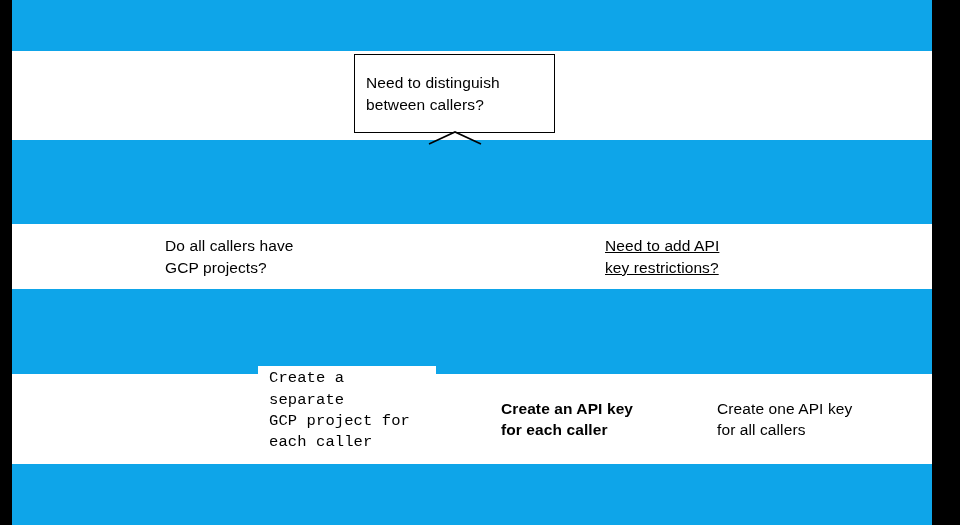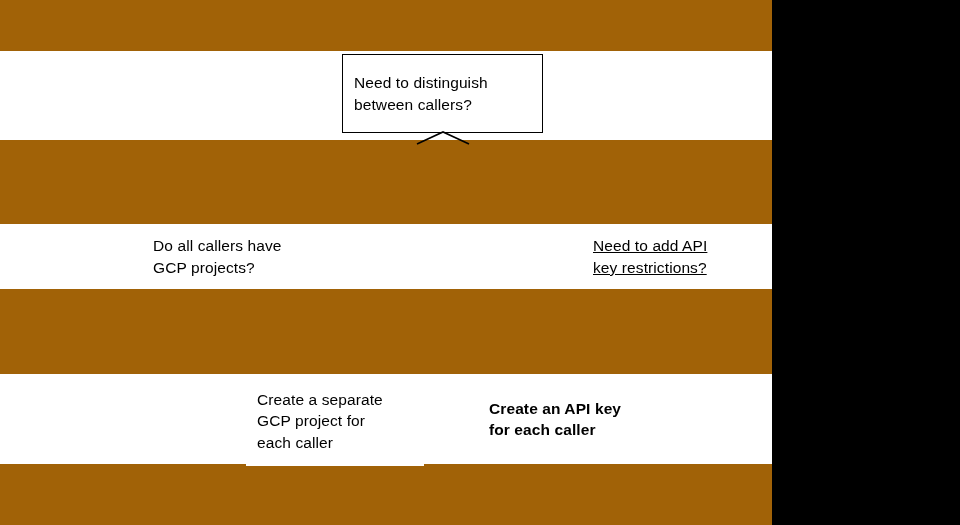--- a/index.html
+++ b/index.html
@@ -6,24 +6,25 @@
   html, body {
     margin: 0;
     padding: 0;
     background: #000000;
   }
   body {
     font-family: "Liberation Sans", sans-serif;
   }
   #canvas {
     position: relative;
-    width: 772px;
+    width: 920px;
     height: 525px;
-    background: #a16207;
+    background: #0ea5e9;
     overflow: hidden;
+    margin-left: 12px;
   }
   
   .band {
     position: absolute;
     left: 0;
     width: 960px;
     background: #ffffff;
   }
   #band-top    { top: 51px;  height: 89px; }
   #band-mid    { top: 224px; height: 65px; }
@@ -56,21 +57,21 @@
   #node-q-projects {
     left: 142px; top: 224px; width: 183px; height: 65px;
   }
   #node-q-restrictions {
     left: 582px; top: 224px; width: 170px; height: 65px; text-decoration: underline;
   }
   #node-grant-permission {
     left: 30px; top: 374px; width: 170px; height: 90px;
   }
   #node-separate-project {
-    left: 246px; top: 376px; width: 178px; height: 90px;
+    left: 246px; top: 366px; width: 178px; height: 90px; font-family: Liberation Mono, monospace;
   }
   #node-key-each-caller {
     left: 478px; top: 374px; width: 180px; height: 90px; font-weight: bold;
   }
   #node-key-all-callers {
     left: 694px; top: 374px; width: 192px; height: 90px;
   }
 
   
   #connector-root-down {
@@ -118,14 +119,18 @@
     <span class="label">Create a separate
 GCP project for
 each caller</span>
   </div>
 
   <div class="node" id="node-key-each-caller">
     <span class="label">Create an API key
 for each caller</span>
   </div>
 
+  <div class="node" id="node-key-all-callers">
+    <span class="label">Create one API key
+for all callers</span>
+  </div>
 
 </div>
 
 </body></html>

